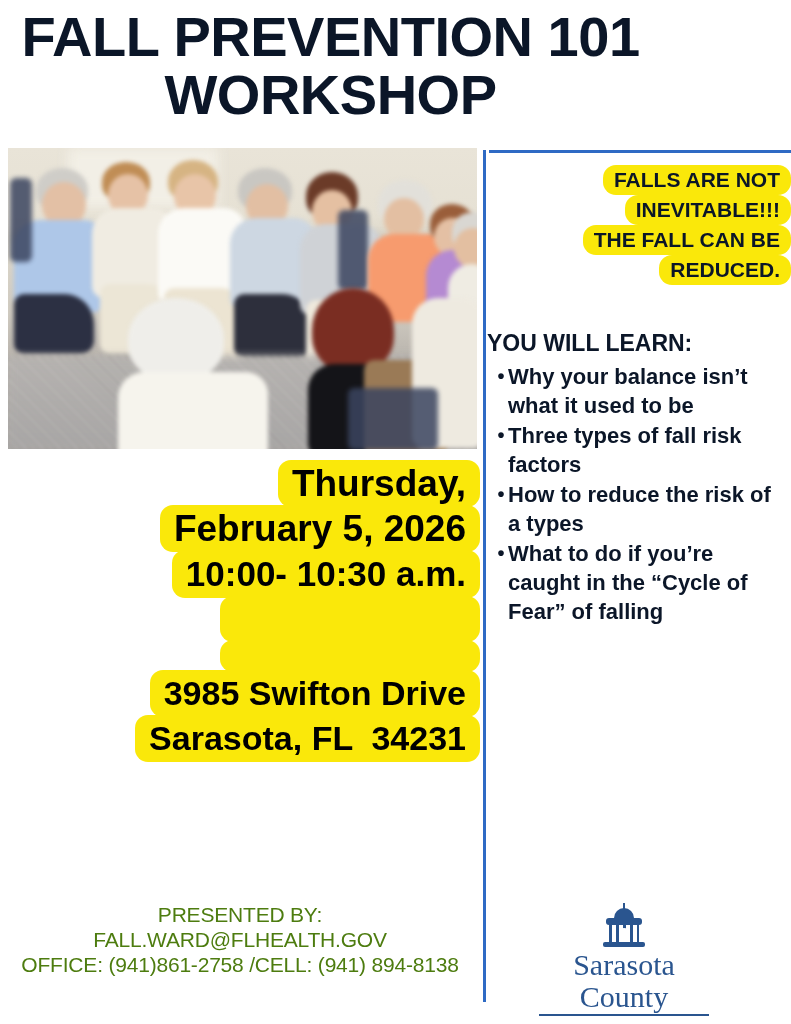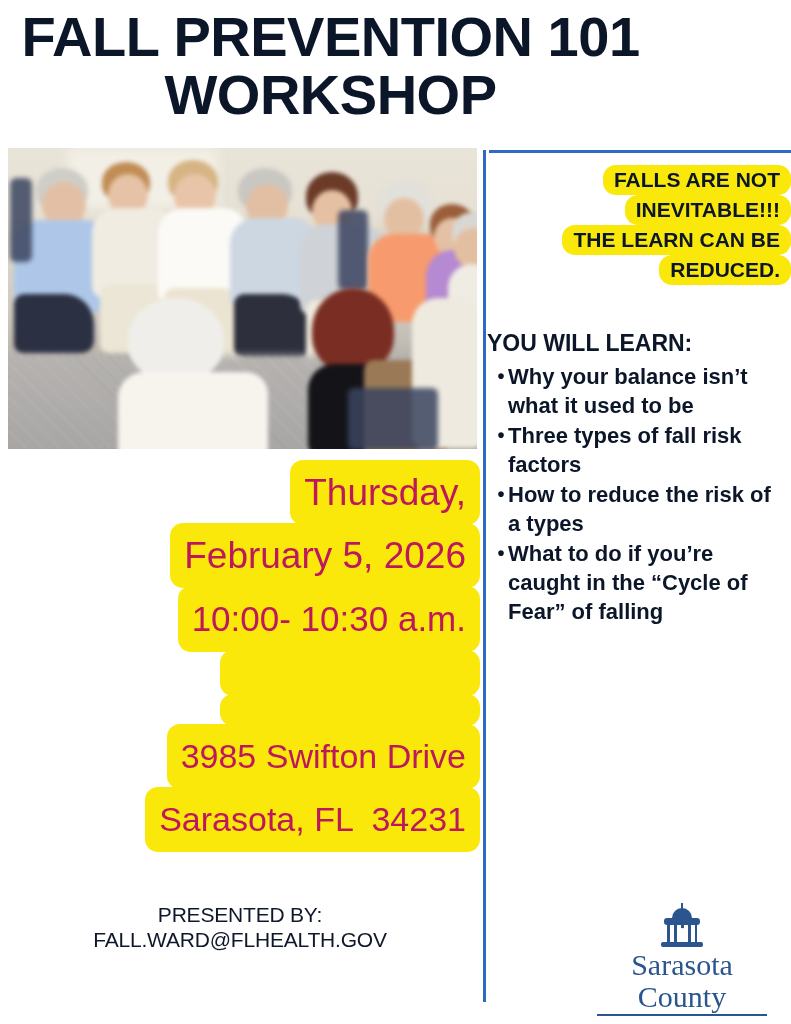--- a/index.html
+++ b/index.html
@@ -139,41 +139,41 @@
   .learn-item .txt { flex:1 1 auto; }
 
   
   .event {
     position:absolute;
     left:0; top:462px;
     width:480px;
     text-align:center;
   }
   .event .hl {
-    font-weight:normal;
-    color:#be185d;
-    padding:10px 14px;
+    font-weight:bold;
+    color:#000000;
+    padding:1px 14px;
     margin-top:-2px;
   }
   .event .l-day   { font-size:37px; line-height:45px; }
   .event .l-date  { font-size:37px; line-height:45px; }
   .event .l-time  { font-size:35px; line-height:46px; }
   .event .l-blank { font-size:35px; line-height:46px; min-width:260px; height:46px; }
   .event .l-blank2{ font-size:35px; line-height:32px; min-width:260px; height:32px; }
   .event .l-venue { font-size:38px; line-height:52px; }
   .event .l-addr  { font-size:34px; line-height:45px; }
   .event .l-city  { font-size:34px; line-height:45px; }
 
   
   .presenter {
     position:absolute;
     left:0; top:902px;
     width:480px;
     text-align:center;
-    color:#0f172a;
+    color:#4d7c0f;
     font-size:21px;
     line-height:25px;
     letter-spacing:-0.2px;
   }
 
   
   .fl-logo {
     position:absolute;
     left:567px; top:752px;
     width:132px;
@@ -218,21 +218,21 @@
     font-weight:bold;
     color:#18a2bd;
     line-height:36px;
     letter-spacing:-1px;
     margin-left:2px;
   }
 
   
   .sc-logo {
     position:absolute;
-    left:593px; top:908px;
+    left:535px; top:908px;
     width:178px;
     text-align:center;
     color:#2a558f;
   }
   .sc-icon { position:relative; width:46px; height:40px; margin:0 auto 1px; }
   .sc-dome {
     position:absolute; left:13px; top:0; width:20px; height:11px;
     border-radius:11px 11px 0 0; background:#2a558f;
   }
   .sc-finial {
@@ -355,21 +355,21 @@
     </div>
     <div class="chair" style="left:340px; top:240px; width:90px; height:62px;"></div>
   </div>
 
   <div class="rule-top"></div>
   <div class="rule-vert"></div>
 
   <div class="callout hl-stack">
     <span class="hl">FALLS ARE NOT</span>
     <span class="hl">INEVITABLE!!!</span>
-    <span class="hl">THE LEARN CAN BE</span>
+    <span class="hl">THE FALL CAN BE</span>
     <span class="hl">REDUCED.</span>
   </div>
 
   <div class="learn-head">YOU WILL LEARN:</div>
   <div class="learn-list">
     <div class="learn-item">
       <span class="dot">•</span>
       <span class="txt">Why your balance isn’t what it used to be</span>
     </div>
     <div class="learn-item">
@@ -392,20 +392,21 @@
     <span class="hl l-time">10:00- 10:30 a.m.</span>
     <span class="hl l-blank"></span>
     <span class="hl l-blank2"></span>
     <span class="hl l-addr">3985 Swifton Drive</span>
     <span class="hl l-city">Sarasota, FL  34231</span>
   </div>
 
   <div class="presenter">
     <div>PRESENTED BY:</div>
     <div>FALL.WARD@FLHEALTH.GOV</div>
+    <div>OFFICE: (941)861-2758 /CELL: (941) 894-8138</div>
   </div>
 
 
   <div class="sc-logo">
     <div class="sc-icon">
       <div class="sc-finial"></div>
       <div class="sc-dome"></div>
       <div class="sc-roof"></div>
       <div class="sc-cols"></div>
       <div class="sc-arch"></div>

